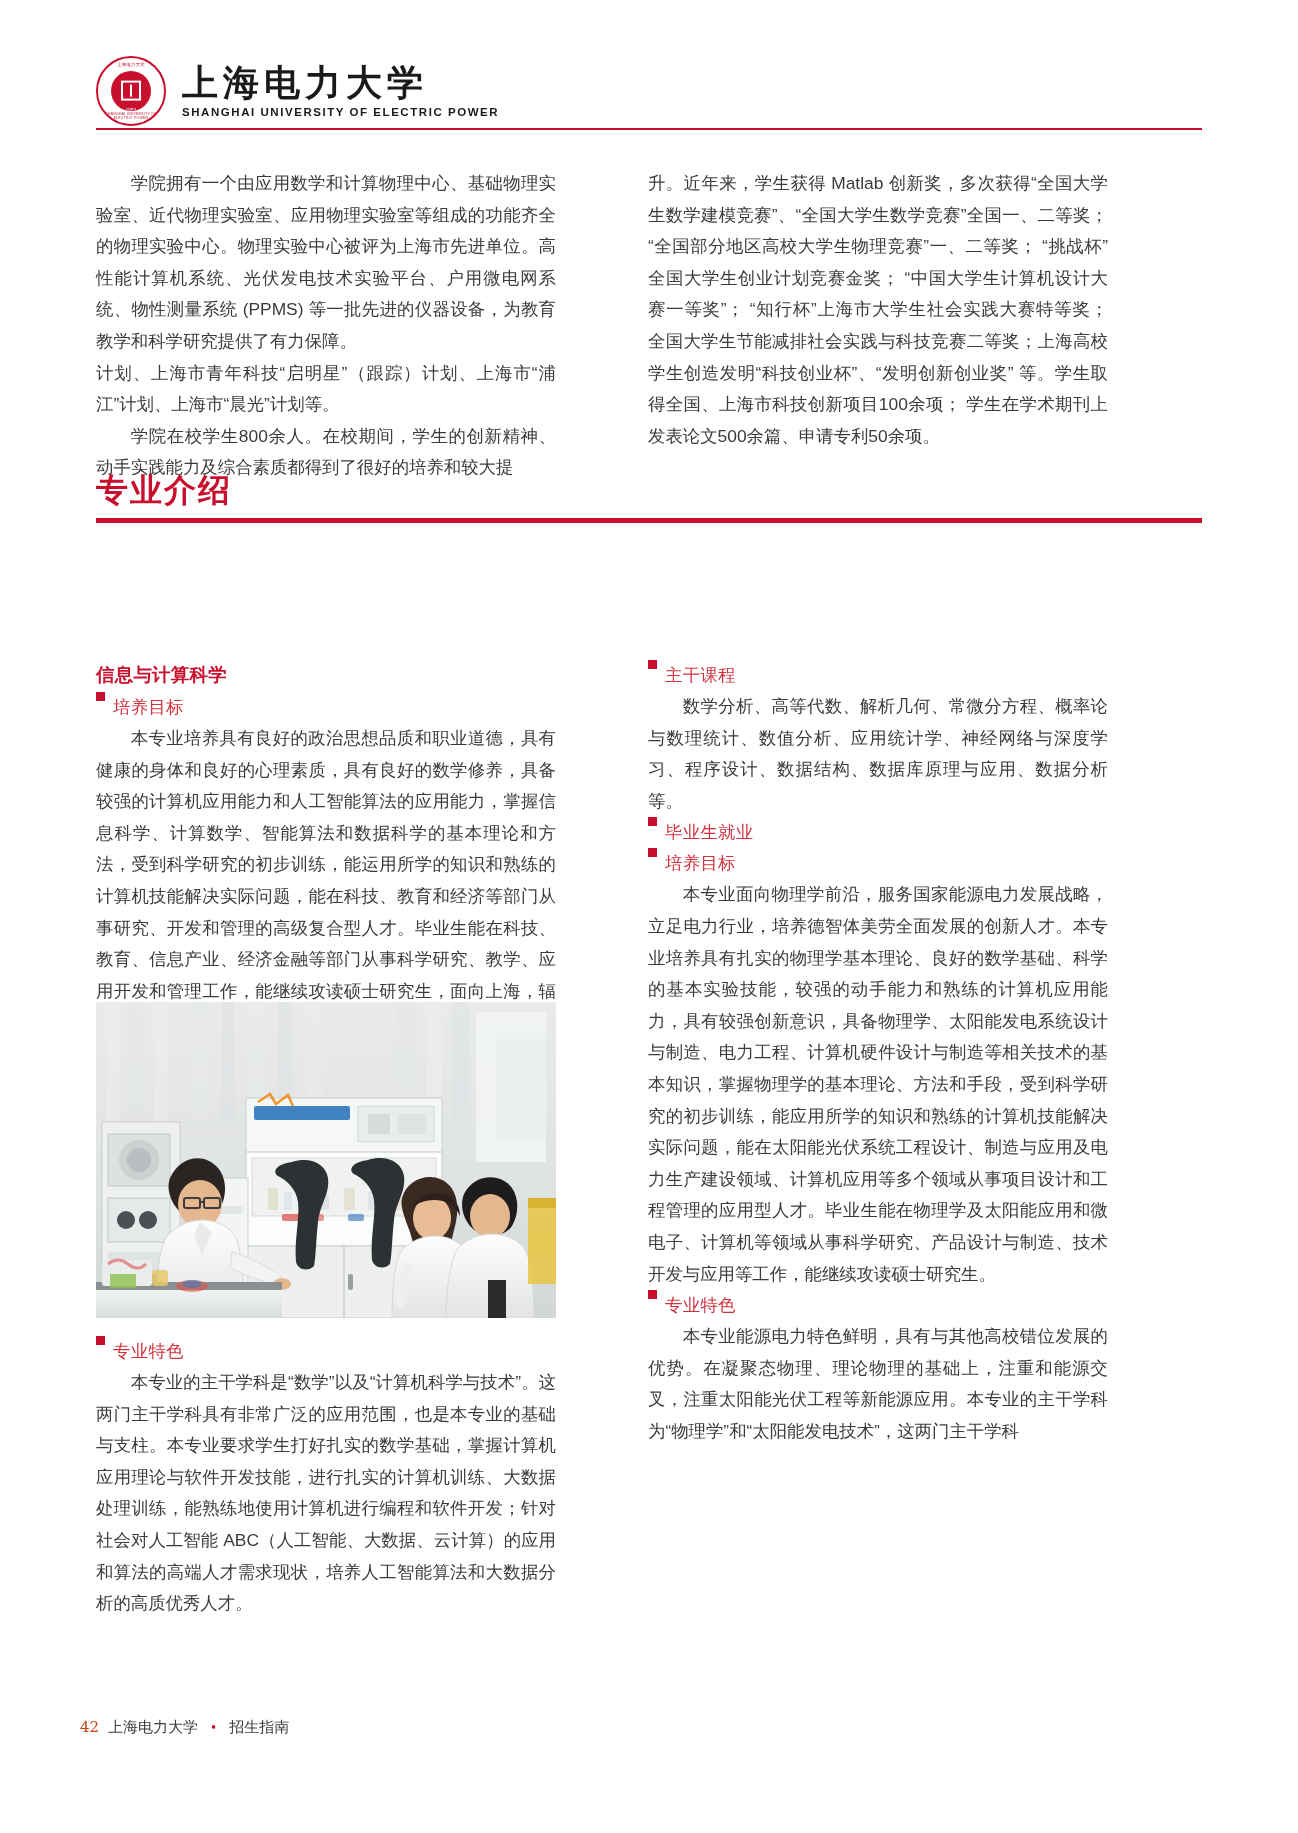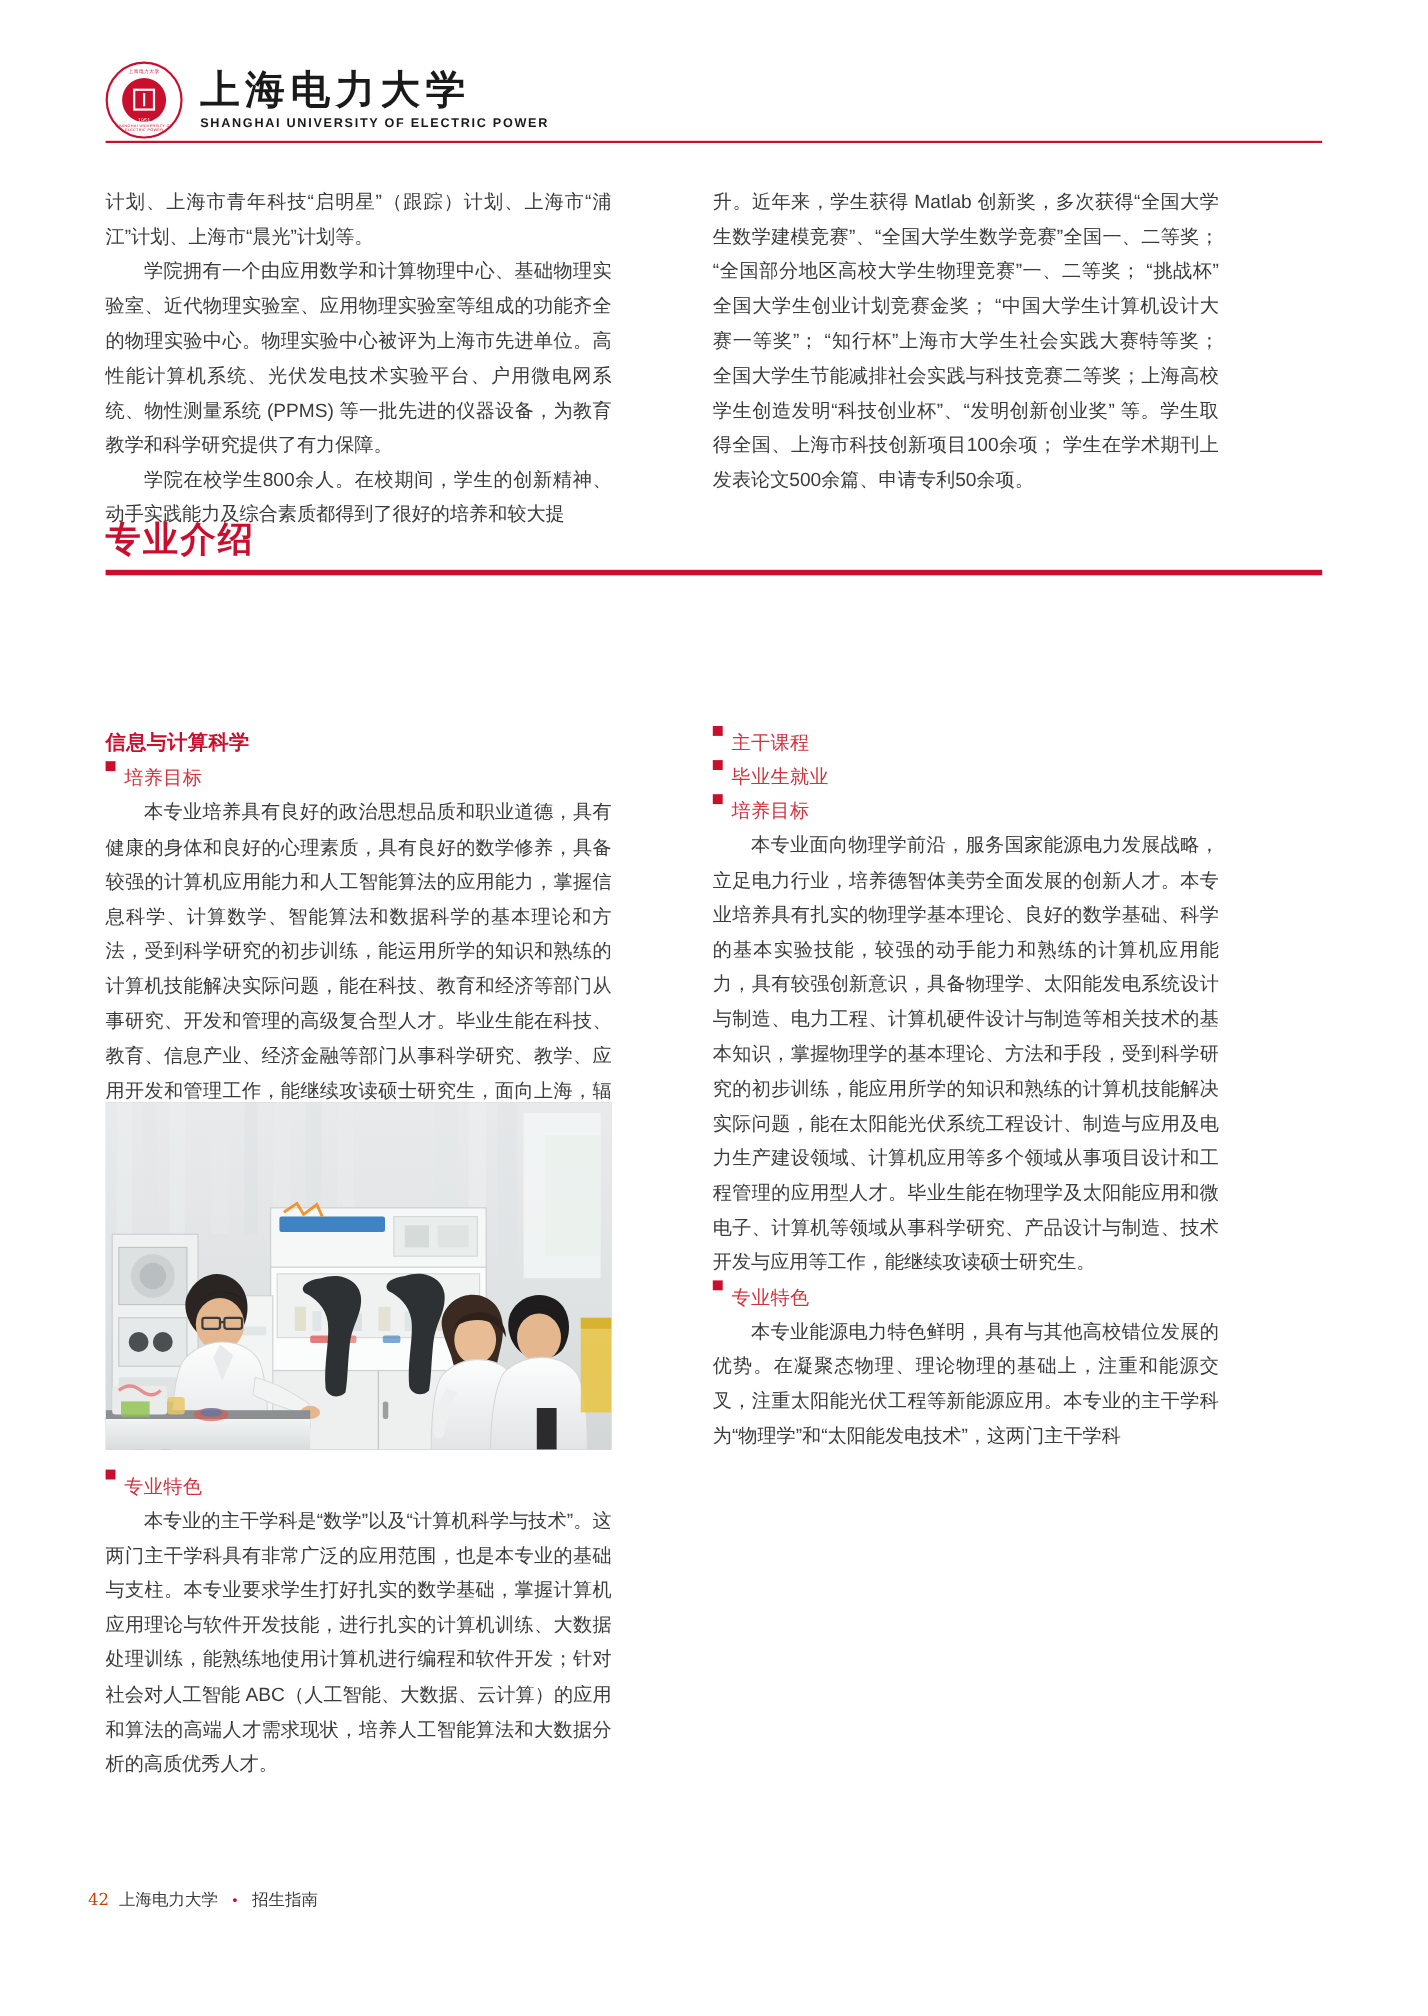--- a/index.html
+++ b/index.html
@@ -244,22 +244,22 @@
       <div class="ring-bottom">SHANGHAI UNIVERSITY OF ELECTRIC POWER</div>
     </div>
     <div class="logo-text">
       <div class="logo-cn">上海电力大学</div>
       <div class="logo-en">SHANGHAI UNIVERSITY OF ELECTRIC POWER</div>
     </div>
   </div>
   <div class="header-rule"></div>
 
   <div class="col col-left intro-left">
+    <p class="body">学院拥有一个由应用数学和计算物理中心、基础物理实验室、近代物理实验室、应用物理实验室等组成的功能齐全的物理实验中心。物理实验中心被评为上海市先进单位。高性能计算机系统、光伏发电技术实验平台、户用微电网系统、物性测量系统 (PPMS) 等一批先进的仪器设备，为教育教学和科学研究提供了有力保障。</p>
     <p class="body noindent">计划、上海市青年科技“启明星”（跟踪）计划、上海市“浦江”计划、上海市“晨光”计划等。</p>
-    <p class="body">学院拥有一个由应用数学和计算物理中心、基础物理实验室、近代物理实验室、应用物理实验室等组成的功能齐全的物理实验中心。物理实验中心被评为上海市先进单位。高性能计算机系统、光伏发电技术实验平台、户用微电网系统、物性测量系统 (PPMS) 等一批先进的仪器设备，为教育教学和科学研究提供了有力保障。</p>
     <p class="body">学院在校学生800余人。在校期间，学生的创新精神、动手实践能力及综合素质都得到了很好的培养和较大提</p>
   </div>
 
   <div class="col col-right intro-right">
     <p class="body noindent">升。近年来，学生获得 Matlab 创新奖，多次获得“全国大学生数学建模竞赛”、“全国大学生数学竞赛”全国一、二等奖； “全国部分地区高校大学生物理竞赛”一、二等奖； “挑战杯” 全国大学生创业计划竞赛金奖； “中国大学生计算机设计大赛一等奖”； “知行杯”上海市大学生社会实践大赛特等奖； 全国大学生节能减排社会实践与科技竞赛二等奖；上海高校学生创造发明“科技创业杯”、“发明创新创业奖” 等。学生取得全国、上海市科技创新项目100余项； 学生在学术期刊上发表论文500余篇、申请专利50余项。</p>
   </div>
 
   <div class="section-heading-wrap">
     <h2 class="section-heading">专业介绍</h2>
     <div class="section-rule"></div>
@@ -404,20 +404,21 @@
       <span>专业特色</span>
     </div>
     <p class="body">本专业的主干学科是“数学”以及“计算机科学与技术”。这两门主干学科具有非常广泛的应用范围，也是本专业的基础与支柱。本专业要求学生打好扎实的数学基础，掌握计算机应用理论与软件开发技能，进行扎实的计算机训练、大数据处理训练，能熟练地使用计算机进行编程和软件开发；针对社会对人工智能 ABC（人工智能、大数据、云计算）的应用和算法的高端人才需求现状，培养人工智能算法和大数据分析的高质优秀人才。</p>
   </div>
 
   <div class="col col-right" style="top:660px;">
     <div class="sub-head">
       <span class="bullet"></span>
       <span>主干课程</span>
     </div>
+    <p class="body">数学分析、高等代数、解析几何、常微分方程、概率论与数理统计、数值分析、应用统计学、神经网络与深度学习、程序设计、数据结构、数据库原理与应用、数据分析等。</p>
 
     <div class="sub-head">
       <span class="bullet"></span>
       <span>毕业生就业</span>
     </div>
 
 
     <div class="sub-head">
       <span class="bullet"></span>
       <span>培养目标</span>

